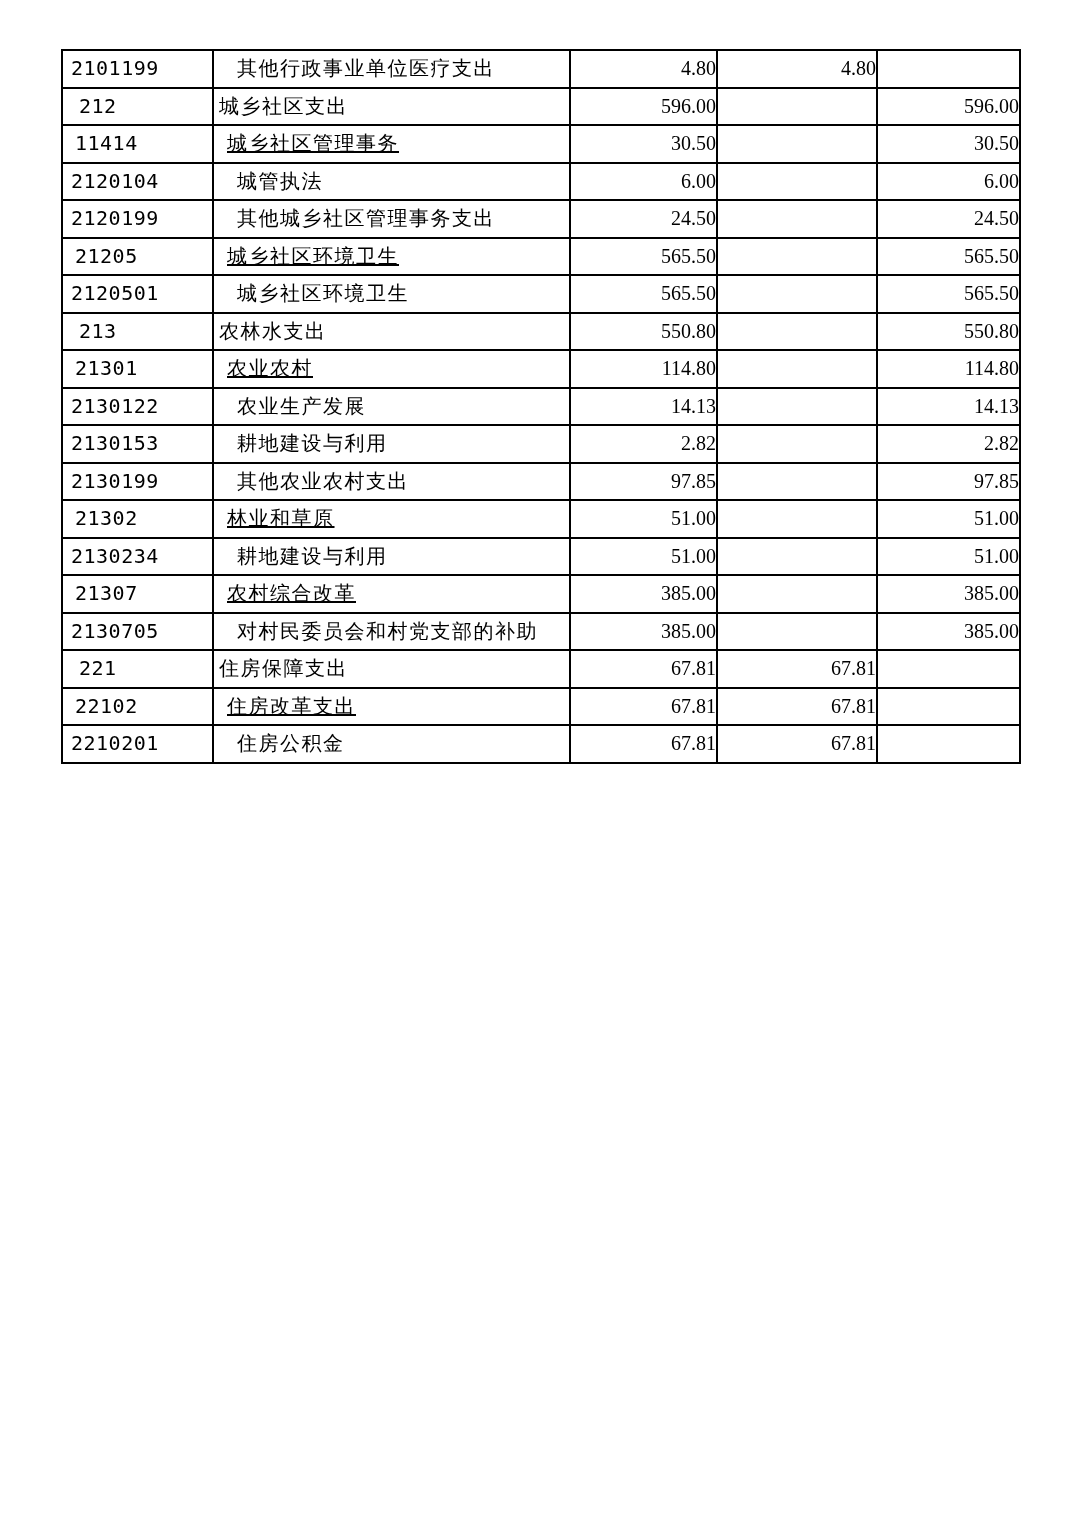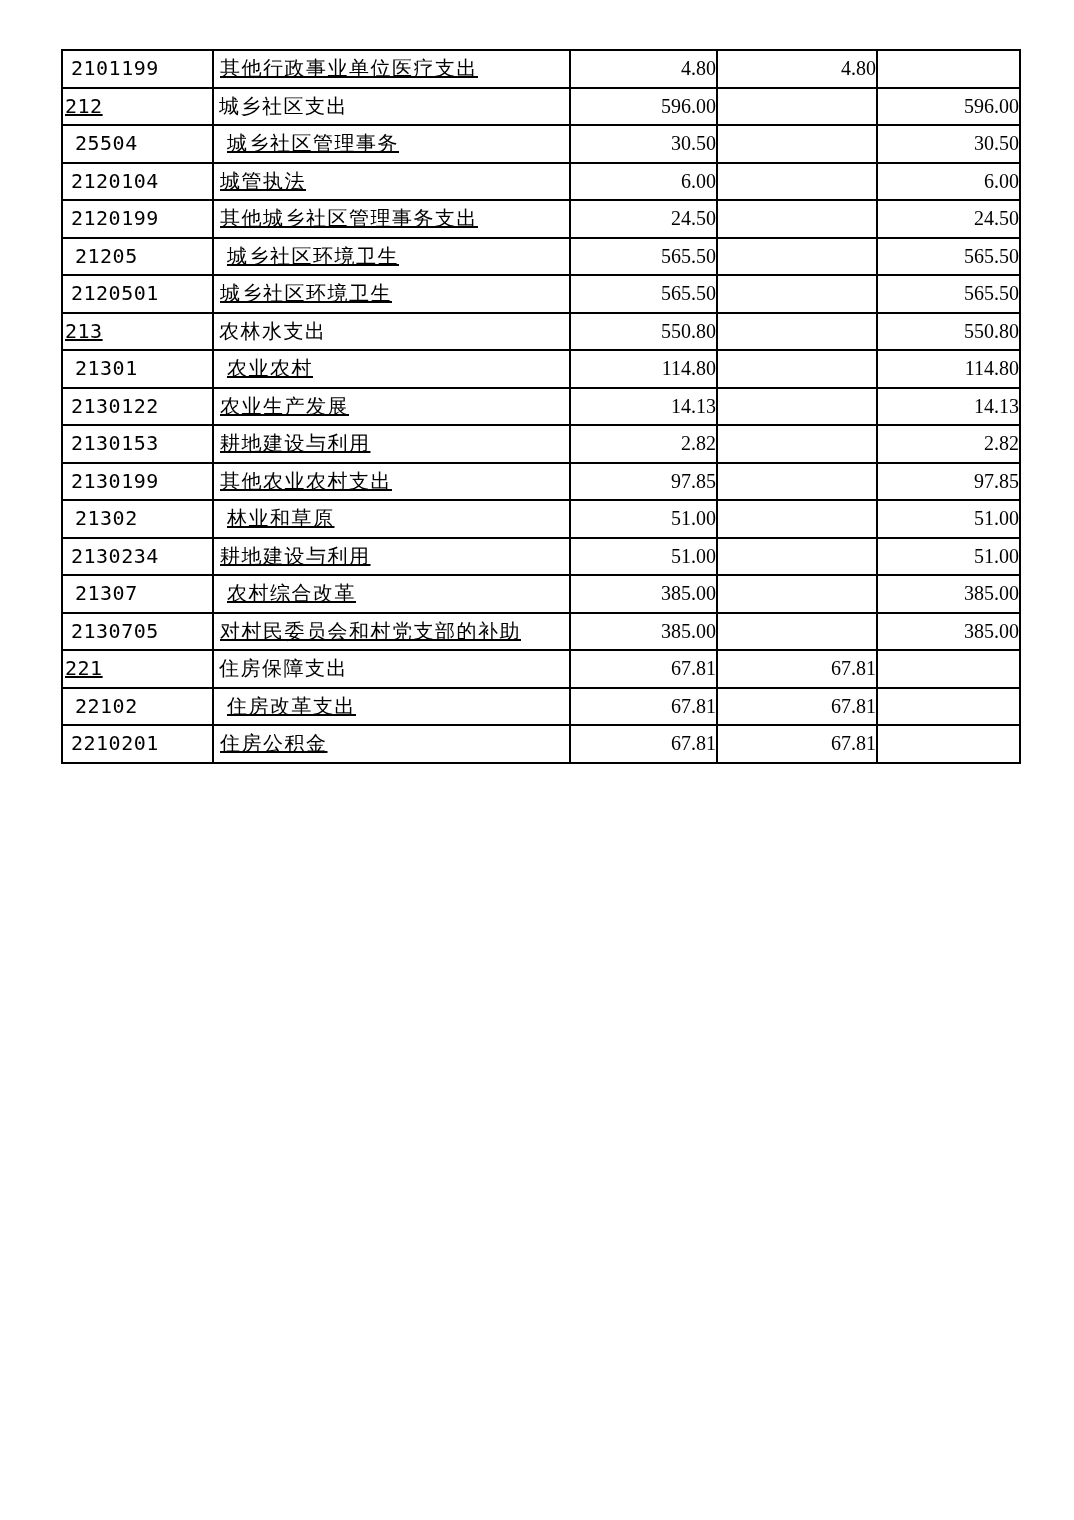--- a/index.html
+++ b/index.html
@@ -43,26 +43,26 @@
   td.name-cell {
     text-align: left;
     letter-spacing: 1.5px;
   }
   td.amount-cell {
     text-align: right;
     padding-right: 5px;
     margin-left: 40px;
   }
   
-  td.code-cell.indent-1 { padding-left: 2px; text-decoration: underline; }
+  td.code-cell.indent-1 { padding-left: 16px; }
   td.code-cell.indent-2 { padding-left: 12px; }
   td.code-cell.indent-3 { padding-left: 8px; }
   td.name-cell.indent-1 { padding-left: 5px; }
   td.name-cell.indent-2 { padding-left: 13px; text-decoration: underline; }
-  td.name-cell.indent-3 { padding-left: 6px; text-decoration: underline; }
+  td.name-cell.indent-3 { padding-left: 23px; }
 </style>
 </head>
 <body>
 
 <div class="page">
   <table class="budget-table">
     <colgroup>
         <col style="width: 151px;">
         <col style="width: 357px;">
         <col style="width: 147px;">
@@ -78,21 +78,21 @@
           <td class="amount-cell"></td>
         </tr>
         <tr>
           <td class="code-cell indent-1">212</td>
           <td class="name-cell indent-1">城乡社区支出</td>
           <td class="amount-cell">596.00</td>
           <td class="amount-cell"></td>
           <td class="amount-cell">596.00</td>
         </tr>
         <tr>
-          <td class="code-cell indent-2">25504</td>
+          <td class="code-cell indent-2">11414</td>
           <td class="name-cell indent-2">城乡社区管理事务</td>
           <td class="amount-cell">30.50</td>
           <td class="amount-cell"></td>
           <td class="amount-cell">30.50</td>
         </tr>
         <tr>
           <td class="code-cell indent-3">2120104</td>
           <td class="name-cell indent-3">城管执法</td>
           <td class="amount-cell">6.00</td>
           <td class="amount-cell"></td>

